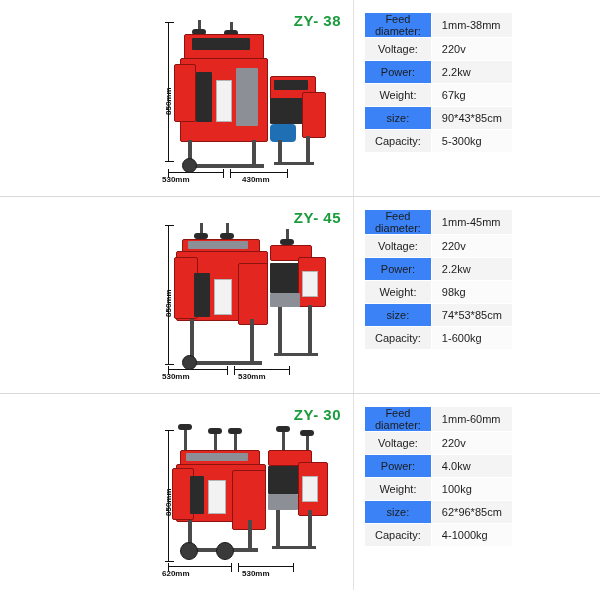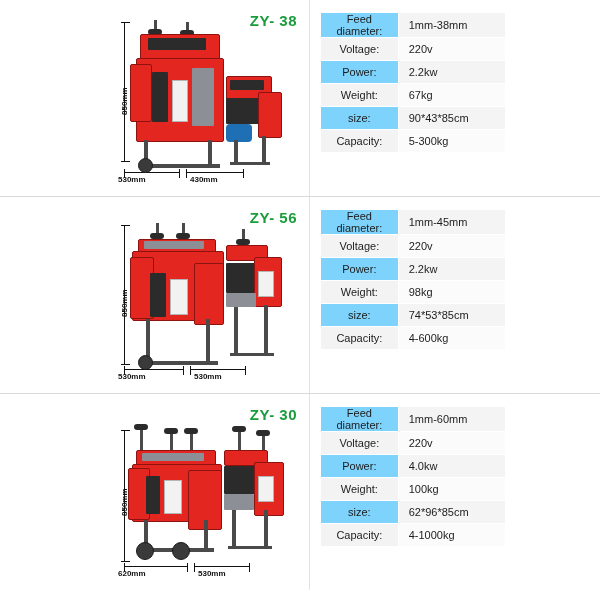--- a/index.html
+++ b/index.html
@@ -18,20 +18,21 @@
     width: 600px;
     height: 600px;
     box-sizing: border-box;
   }
   .product-block {
     position: relative;
     display: flex;
     width: 520px;
     height: 196px;
     box-sizing: border-box;
+    padding-left: 44px;
   }
   .divider {
     width: 600px;
     height: 1px;
     background: #d9d9d9;
   }
   
   .illus {
     position: relative;
     width: 310px;
@@ -148,21 +149,21 @@
     height: 23px;
   }
   table.spec-table td {
     padding: 0 10px;
     border: 1px solid #ffffff;
     vertical-align: middle;
   }
   td.k {
     width: 42%;
     text-align: center;
-    background: #7dd3fc;
+    background: #3b82f6;
   }
   td.v {
     background: #f4f4f4;
     text-align: left;
   }
   tr.alt td.k { background: #f3f3f3; }
   tr.alt td.v { background: #fbfbfb; }
 </style>
 </head>
 <body>
@@ -174,21 +175,21 @@
 
       <div class="model-label">ZY- 38</div>
 
       <div class="dim-v" style="left:124px; top:22px; height:140px;"></div>
       <div class="dim-text vert" style="left:120px; top:115px;">850mm</div>
 
       <div class="dim-h" style="left:124px; top:172px; width:56px;"></div>
       <div class="dim-text" style="left:118px; top:175px;">530mm</div>
 
       <div class="dim-h" style="left:186px; top:172px; width:58px;"></div>
-      <div class="dim-text" style="left:190px; top:175px;">430mm</div>
+      <div class="dim-text" style="left:198px; top:175px;">430mm</div>
 
       <div class="machine" style="left:130px; top:20px; width:160px; height:150px;">
 
         <div class="m-bar" style="left:24px; top:0px; width:3px; height:14px;"></div>
         <div class="m-bar" style="left:56px; top:2px; width:3px; height:12px;"></div>
         <div class="m-dark" style="left:18px; top:9px; width:14px; height:6px; border-radius:3px;"></div>
         <div class="m-dark" style="left:50px; top:10px; width:14px; height:6px; border-radius:3px;"></div>
 
         <div class="m-body" style="left:10px; top:14px; width:78px; height:26px;"></div>
         <div class="m-dark" style="left:18px; top:18px; width:58px; height:12px;"></div>
@@ -247,21 +248,21 @@
       </tbody>
         </table>
     </div>
   </div>
 
   <div class="divider"></div>
 
   <div class="product-block">
     <div class="illus">
 
-      <div class="model-label">ZY- 56</div>
+      <div class="model-label">ZY- 45</div>
 
       <div class="dim-v" style="left:124px; top:28px; height:140px;"></div>
       <div class="dim-text vert" style="left:120px; top:120px;">850mm</div>
 
       <div class="dim-h" style="left:124px; top:172px; width:60px;"></div>
       <div class="dim-text" style="left:118px; top:175px;">530mm</div>
 
       <div class="dim-h" style="left:190px; top:172px; width:56px;"></div>
       <div class="dim-text" style="left:194px; top:175px;">530mm</div>
 
@@ -313,21 +314,21 @@
         <tr class="alt">
           <td class="k">Weight:</td>
           <td class="v">98kg</td>
         </tr>
         <tr>
           <td class="k">size:</td>
           <td class="v">74*53*85cm</td>
         </tr>
         <tr class="alt">
           <td class="k">Capacity:</td>
-          <td class="v">4-600kg</td>
+          <td class="v">1-600kg</td>
         </tr>
       </tbody>
         </table>
     </div>
   </div>
 
   <div class="divider"></div>
 
   <div class="product-block">
     <div class="illus">

